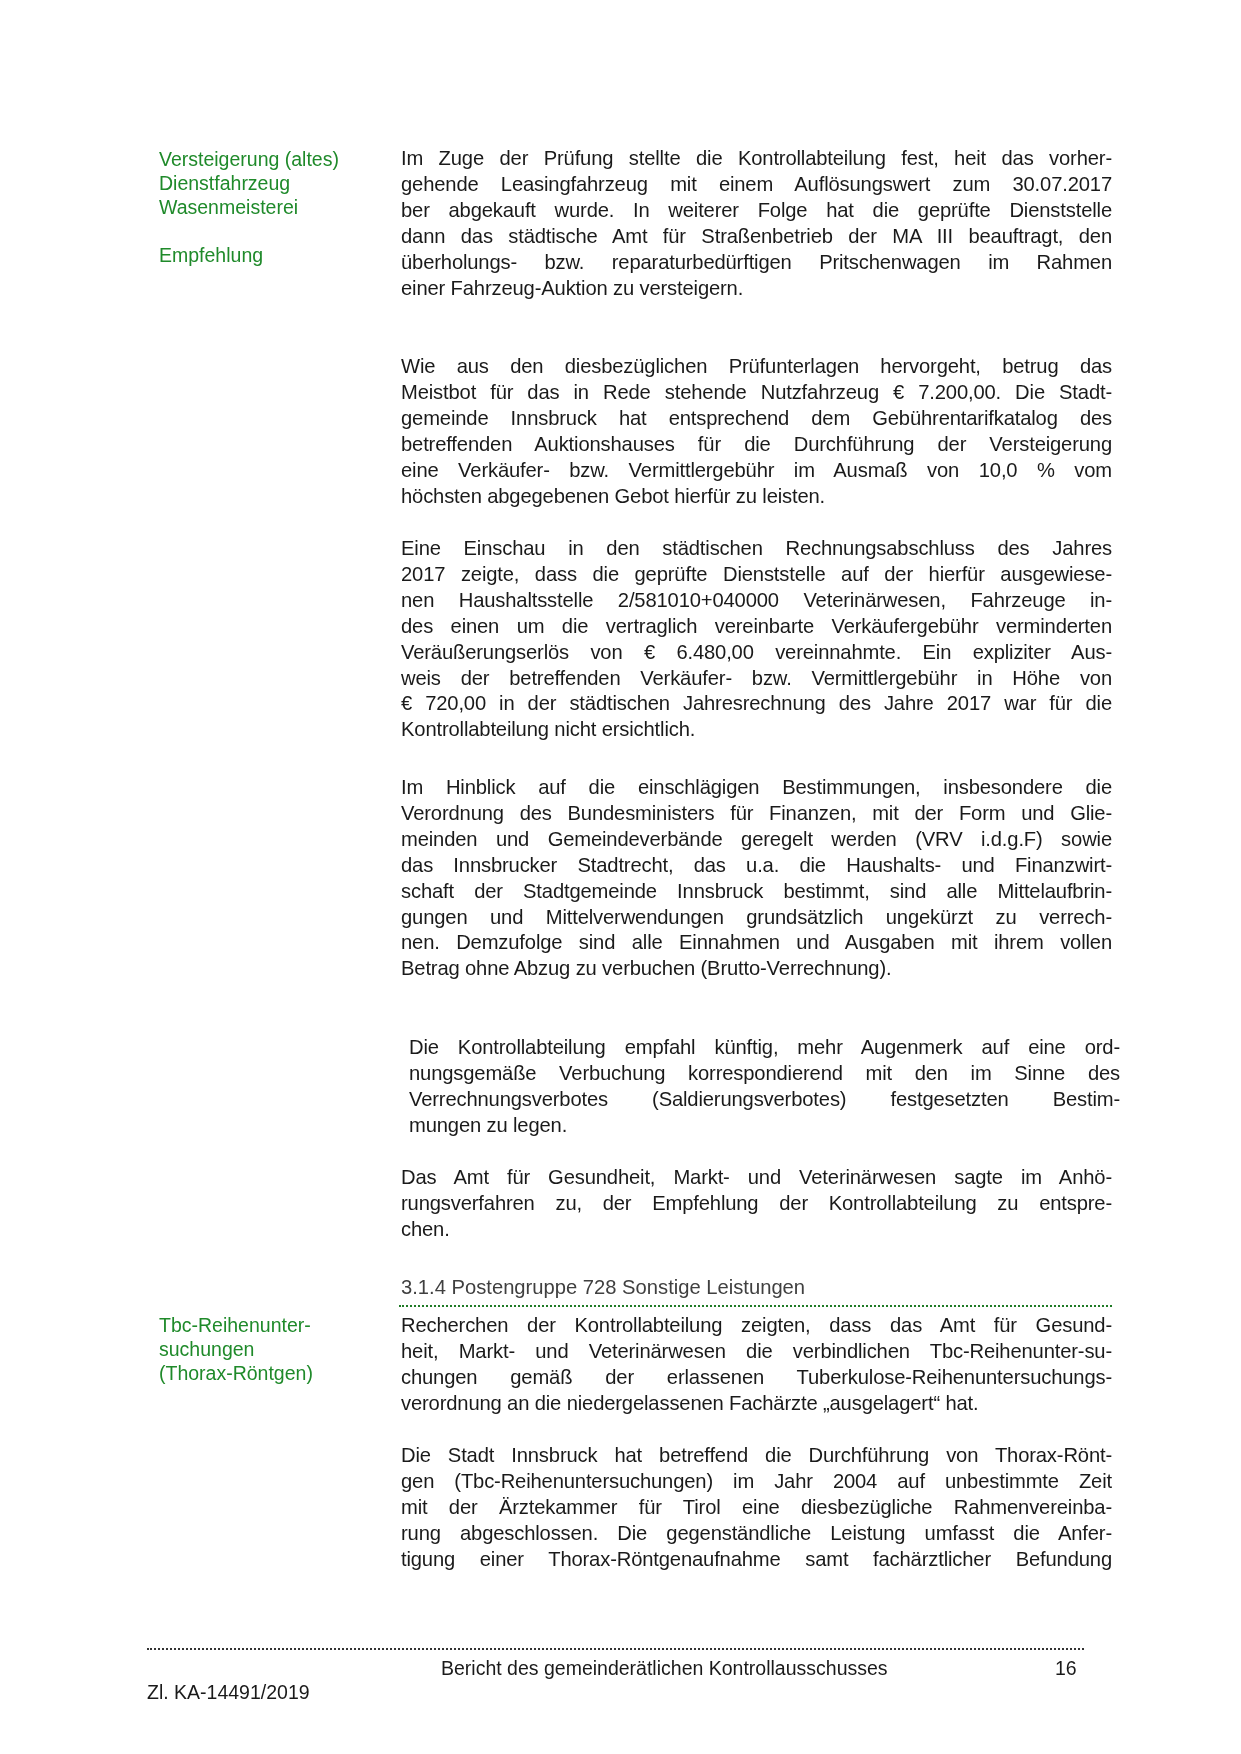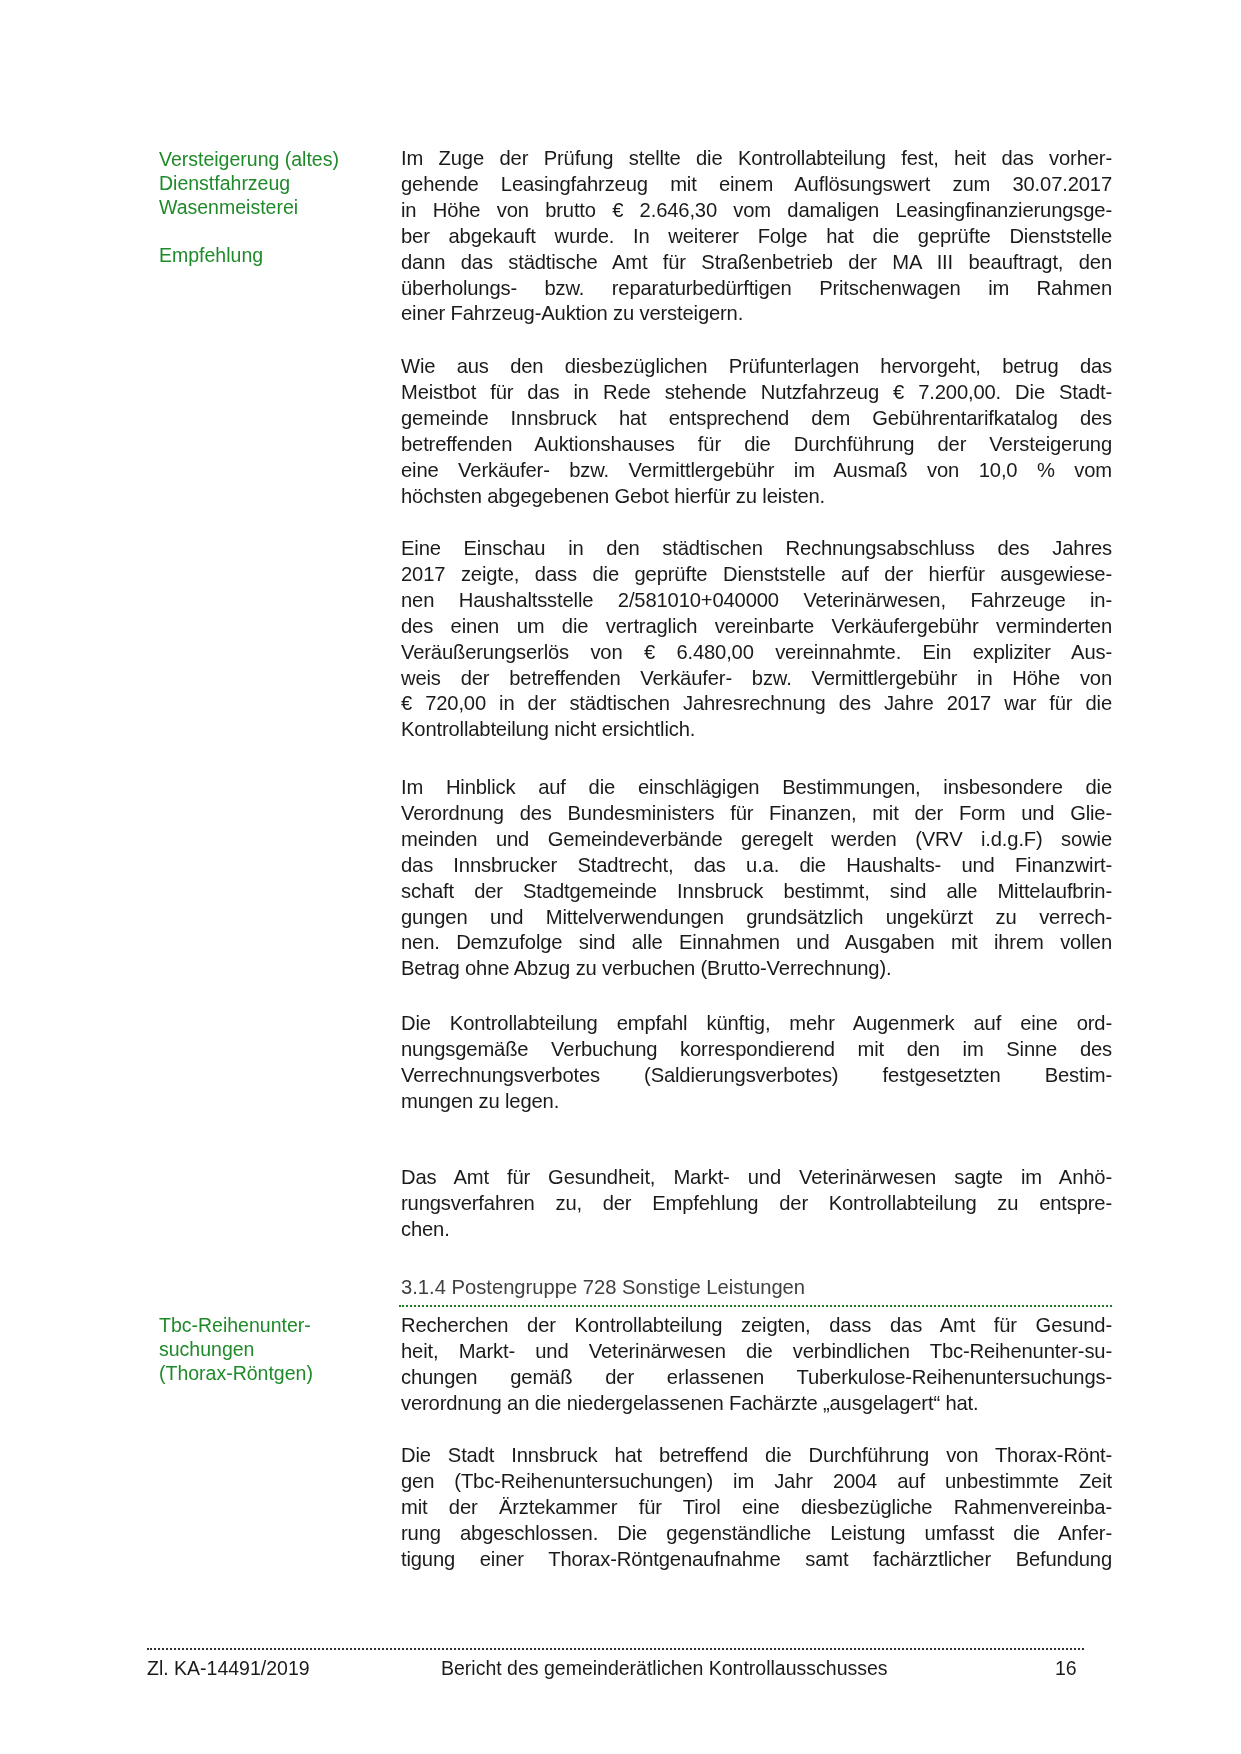--- a/index.html
+++ b/index.html
@@ -82,21 +82,21 @@
       border-top: 2px dotted #333333;
     }
     .footer {
       position: absolute;
       top: 1656px;
       font-size: 19.5px;
       line-height: 24px;
       color: #1a1a1a;
       white-space: nowrap;
     }
-    .footer-left { left: 147px; }
+    .footer-left { left: 147px; margin-top: 24px; }
     .footer-center { left: 441px; }
     .footer-right { left: 1055px; }
   </style>
 </head>
 <body>
 
 <div class="page">
 
   <div class="margin-note" style="top:147px;">
     <span class="line">Versteigerung (altes)</span>
@@ -109,21 +109,20 @@
   <div class="margin-note" style="top:1313px;">
     <span class="line">Tbc-Reihenunter-</span>
     <span class="line">suchungen</span>
     <span class="line">(Thorax-Röntgen)</span>
   </div>
 
   <div class="body-col" style="top:0;">
     <div class="para" style="top:146px;">
       <span class="ln">Im Zuge der Prüfung stellte die Kontrollabteilung fest, heit das vorher-</span>
       <span class="ln">gehende Leasingfahrzeug mit einem Auflösungswert zum 30.07.2017</span>
-      <span class="ln">in Höhe von brutto € 2.646,30 vom damaligen Leasingfinanzierungsge-</span>
       <span class="ln">ber abgekauft wurde. In weiterer Folge hat die geprüfte Dienststelle</span>
       <span class="ln">dann das städtische Amt für Straßenbetrieb der MA III beauftragt, den</span>
       <span class="ln">überholungs- bzw. reparaturbedürftigen Pritschenwagen im Rahmen</span>
       <span class="ln last">einer Fahrzeug-Auktion zu versteigern.</span>
     </div>
 
     <div class="para" style="top:354px;">
       <span class="ln">Wie aus den diesbezüglichen Prüfunterlagen hervorgeht, betrug das</span>
       <span class="ln">Meistbot für das in Rede stehende Nutzfahrzeug € 7.200,00. Die Stadt-</span>
       <span class="ln">gemeinde Innsbruck hat entsprechend dem Gebührentarifkatalog des</span>
@@ -147,21 +146,21 @@
       <span class="ln">Im Hinblick auf die einschlägigen Bestimmungen, insbesondere die</span>
       <span class="ln">Verordnung des Bundesministers für Finanzen, mit der Form und Glie-</span>
       <span class="ln">meinden und Gemeindeverbände geregelt werden (VRV i.d.g.F) sowie</span>
       <span class="ln">das Innsbrucker Stadtrecht, das u.a. die Haushalts- und Finanzwirt-</span>
       <span class="ln">schaft der Stadtgemeinde Innsbruck bestimmt, sind alle Mittelaufbrin-</span>
       <span class="ln">gungen und Mittelverwendungen grundsätzlich ungekürzt zu verrech-</span>
       <span class="ln">nen. Demzufolge sind alle Einnahmen und Ausgaben mit ihrem vollen</span>
       <span class="ln last">Betrag ohne Abzug zu verbuchen (Brutto-Verrechnung).</span>
     </div>
 
-    <div class="para" style="top:1011px;">
+    <div class="para" style="top:1035px;margin-left:8px;">
       <span class="ln">Die Kontrollabteilung empfahl künftig, mehr Augenmerk auf eine ord-</span>
       <span class="ln">nungsgemäße Verbuchung korrespondierend mit den im Sinne des</span>
       <span class="ln">Verrechnungsverbotes (Saldierungsverbotes) festgesetzten Bestim-</span>
       <span class="ln last">mungen zu legen.</span>
     </div>
 
     <div class="para" style="top:1165px;">
       <span class="ln">Das Amt für Gesundheit, Markt- und Veterinärwesen sagte im Anhö-</span>
       <span class="ln">rungsverfahren zu, der Empfehlung der Kontrollabteilung zu entspre-</span>
       <span class="ln last">chen.</span>

